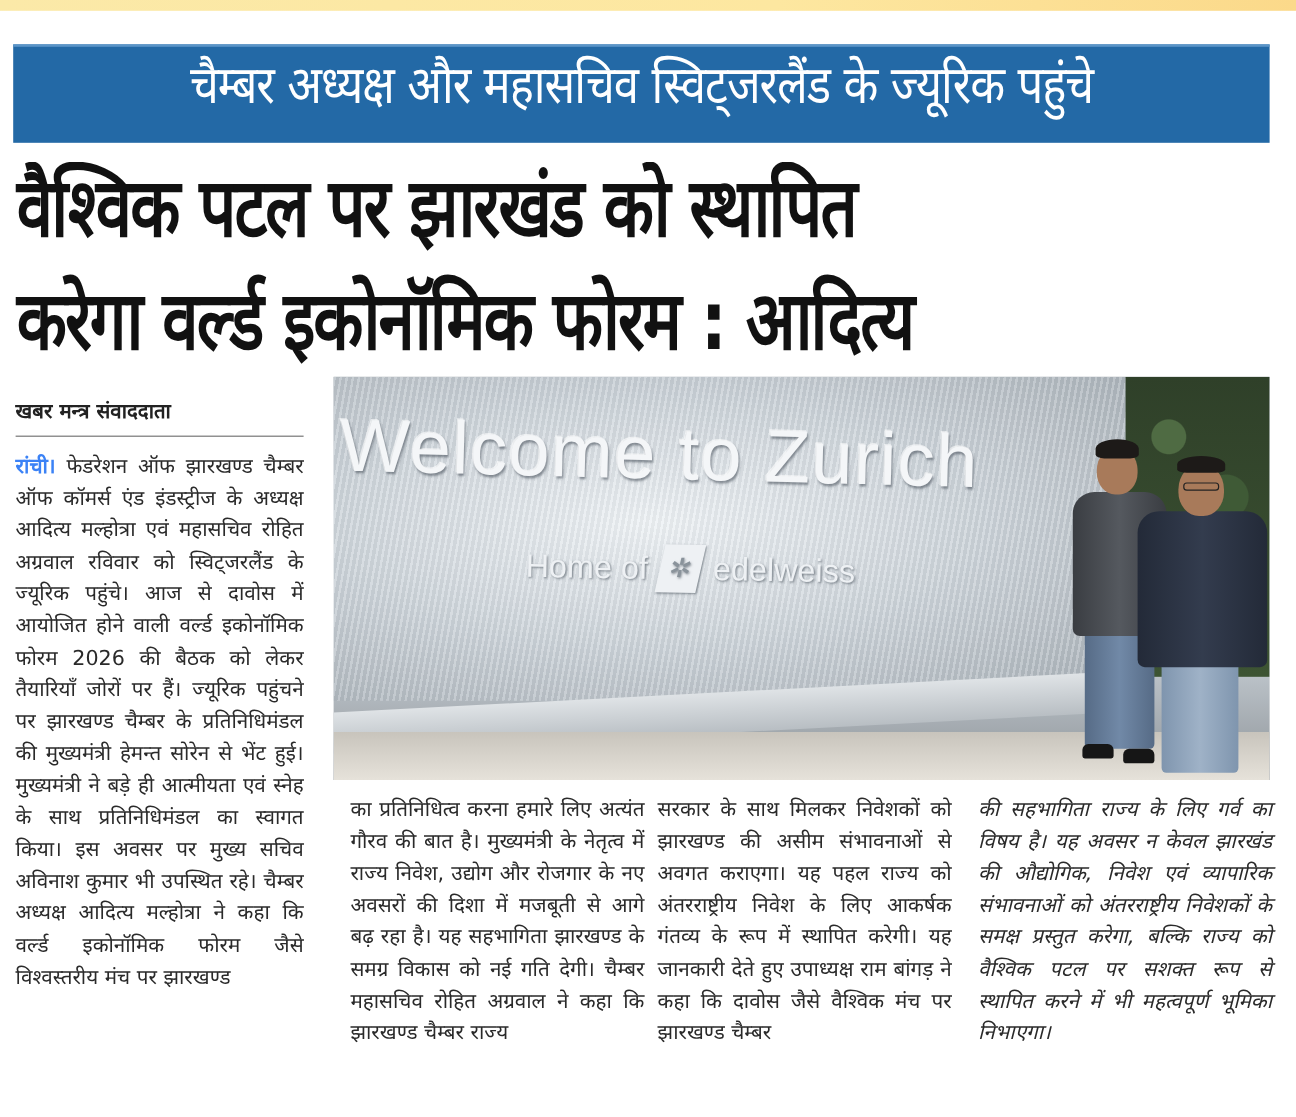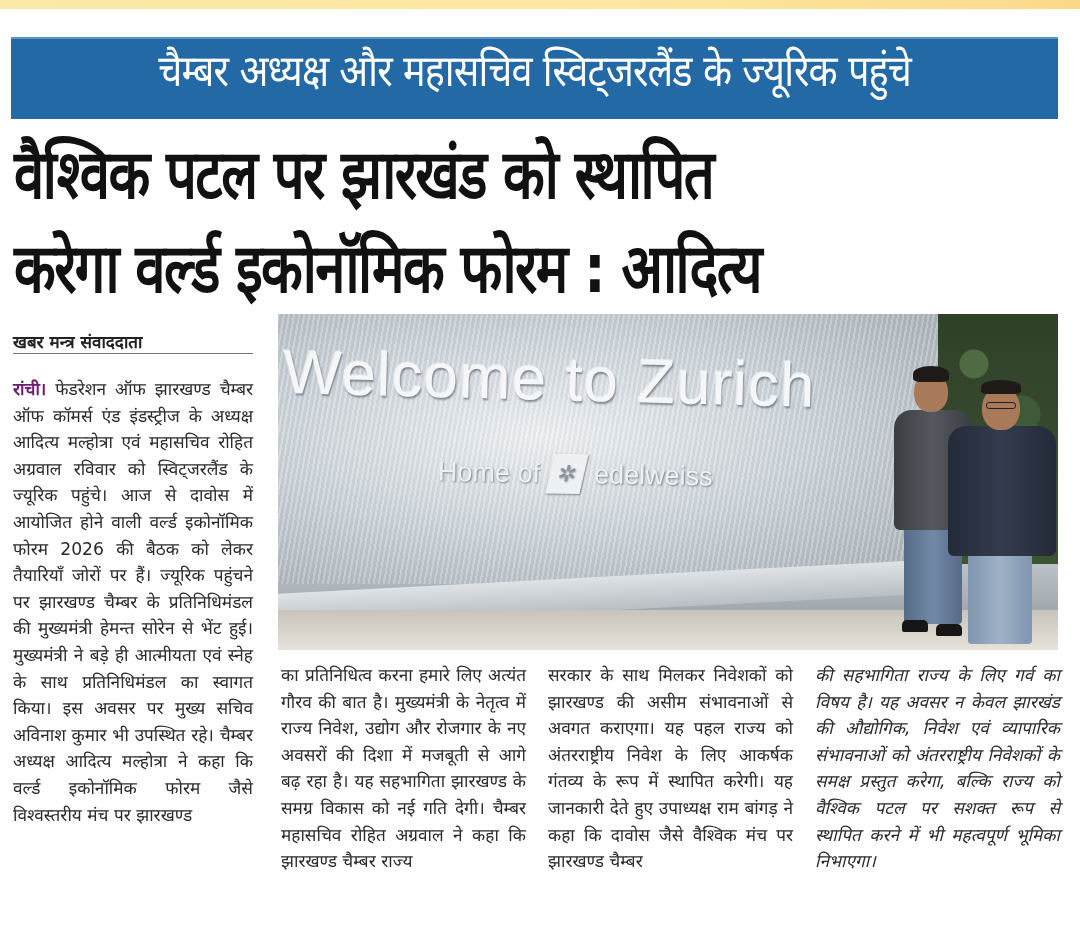--- a/index.html
+++ b/index.html
@@ -42,35 +42,35 @@
       letter-spacing: -2px;
     }
     .headline .line {
       display: block; white-space: nowrap;
       transform-origin: left center;
       transform: scaleX(0.80);
     }
     .byline {
       position: absolute; left: 13px; top: 330px; width: 240px;
       font-weight: bold; font-size: 17px; color: #222;
-      padding-bottom: 0;
+      padding-bottom: 10px;
       border-bottom: 1.5px solid #777;
     }
     .col {
       position: absolute;
       font-size: 17.2px;
       line-height: 26.6px;
       color: #2a2a2a;
       text-align: justify;
       text-align-last: left;
     }
     .col p { margin: 0; }
-    .col .dateline { font-weight: bold; color: #701a75; }
+    .col .dateline { font-weight: bold; color: #3b82f6; }
     .col1 { left: 13px; top: 376px; width: 240px; }
-    .col2 { left: 281px; top: 662px; width: 245px; }
+    .col2 { left: 292px; top: 662px; width: 245px; }
     .col3 { left: 548px; top: 662px; width: 245px; }
     .col4 { left: 815px; top: 662px; width: 245px; font-style: italic; }
 
     .photo {
       position: absolute; left: 278px; top: 314px; width: 780px; height: 336px;
       overflow: hidden;
       background: linear-gradient(180deg, #9aa3aa 0%, #c9d0d6 30%, #dfe4e8 55%, #b9c0c6 75%, #8d9398 100%);
     }
     .photo .wall {
       position: absolute; left: 0; top: 0; width: 660px; height: 270px;

